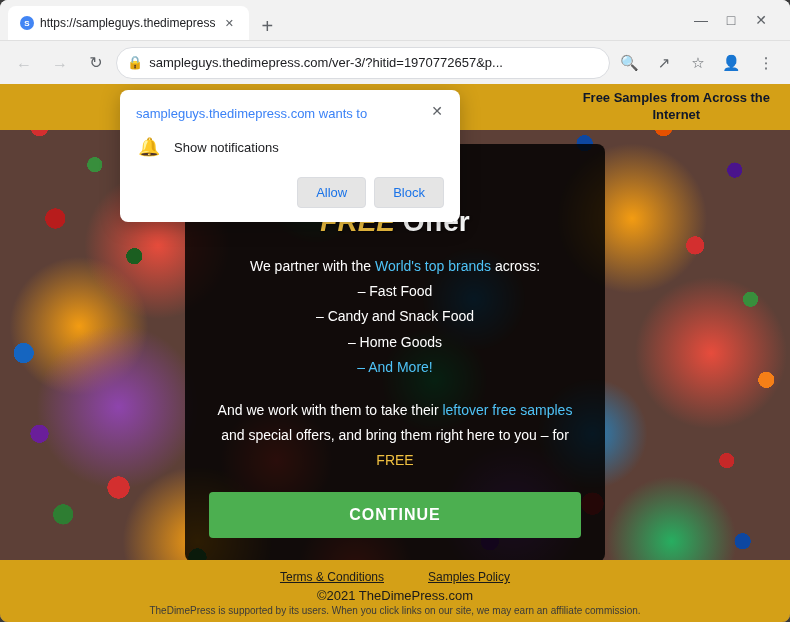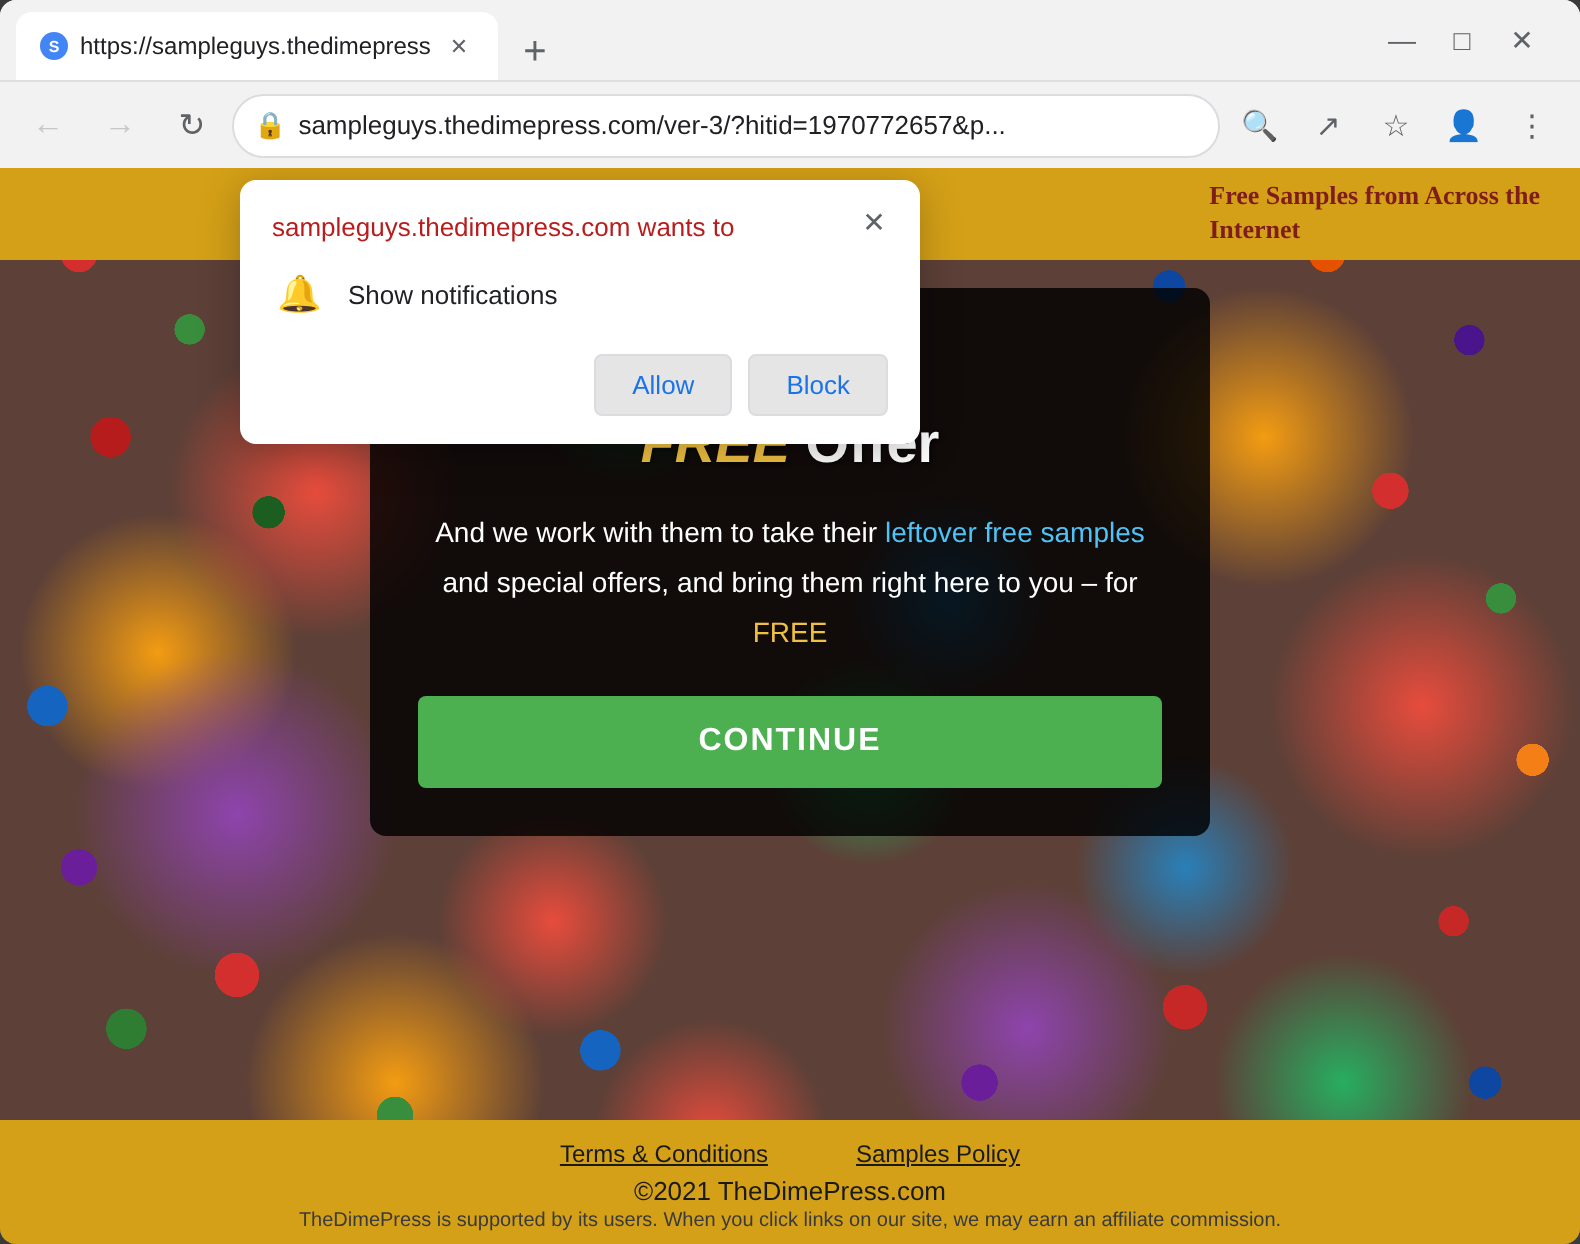--- a/index.html
+++ b/index.html
@@ -247,26 +247,25 @@
       width: 100%;
       height: 46px;
       background: #d4a017;
       display: flex;
       align-items: center;
       justify-content: flex-end;
       padding-right: 20px;
       z-index: 5;
     }
     .header-banner-text {
-      color: #7f1d1d;
+      color: #0f172a;
       font-size: 13px;
       font-weight: bold;
-      text-align: left;
+      text-align: center;
       line-height: 1.3;
-      font-family: Liberation Serif, serif;
     }
 
     
     .main-box {
       position: absolute;
       top: 60px;
       left: 50%;
       transform: translateX(-50%);
       width: 420px;
       background: rgba(0,0,0,0.82);
@@ -368,21 +367,21 @@
       align-items: center;
       justify-content: center;
       font-size: 14px;
       color: #5f6368;
       cursor: pointer;
       background: none;
       border: none;
     }
     .popup-title {
       font-size: 13px;
-      color: #b91c1c;
+      color: #3b82f6;
       font-weight: 500;
       margin-bottom: 12px;
       padding-right: 24px;
     }
     .popup-row {
       display: flex;
       align-items: center;
       gap: 10px;
       margin-bottom: 16px;
     }
@@ -467,20 +466,27 @@
     </div>
 
     <div class="main-box">
       <div class="main-title">
         <span>Today's</span>
         <br>
         <span class="free-text">FREE</span>
         <span> <span>Offer</span></span>
       </div>
 
+      <div class="main-desc">
+        <span>We partner with the </span><span class="highlight">World's top brands</span><span> across:</span><br>
+        <span>– Fast Food</span><br>
+        <span>– Candy and Snack Food</span><br>
+        <span>– Home Goods</span><br>
+        <span class="highlight">– And More!</span>
+      </div>
 
       <div class="main-desc">
         <span>And we work with them to take their </span><span class="highlight">leftover free samples</span><span> and special offers, and bring them right here to you – for </span><span class="highlight-yellow">FREE</span>
       </div>
 
       <button class="continue-btn">CONTINUE</button>
     </div>
 
     <div class="page-footer">
       <div class="footer-links">

